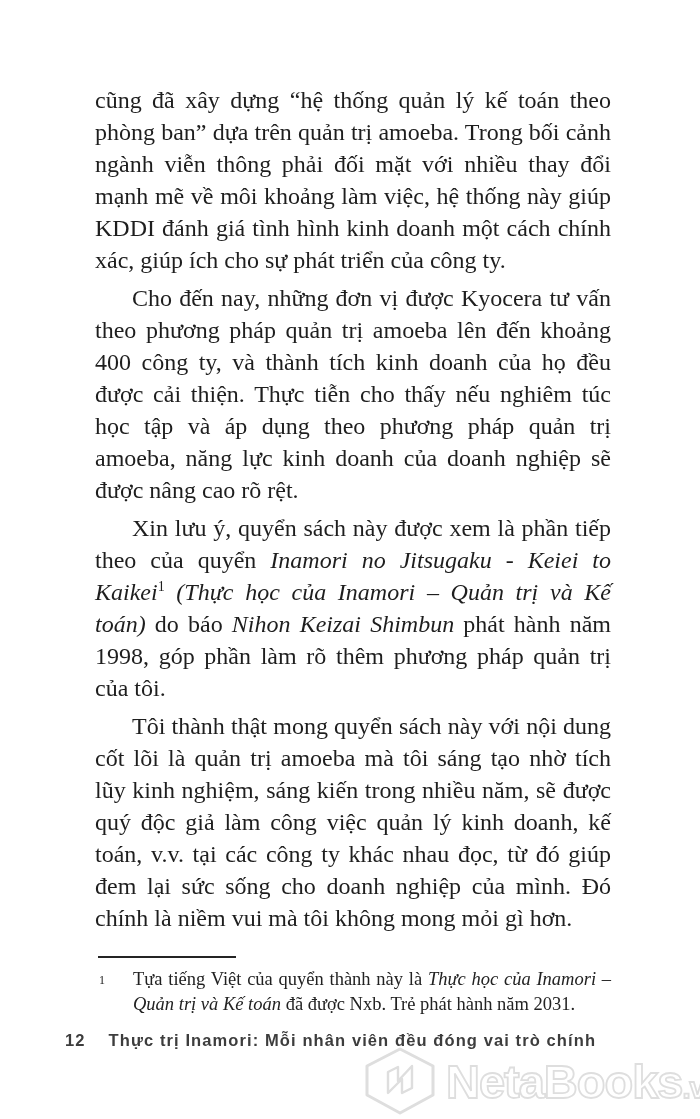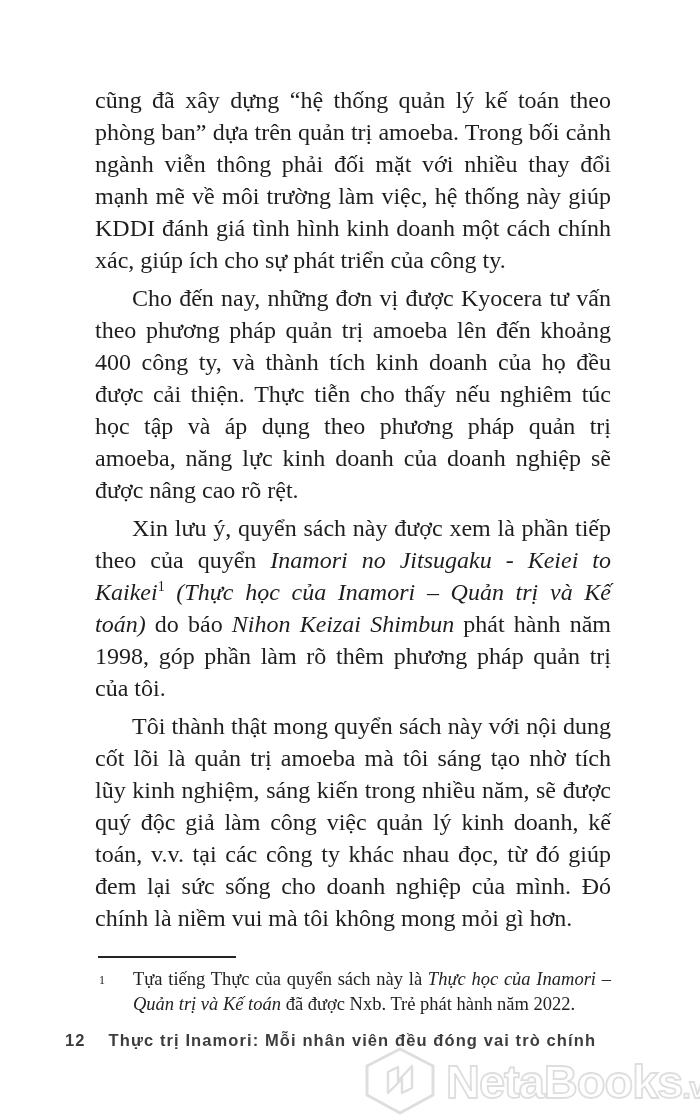--- a/index.html
+++ b/index.html
@@ -77,31 +77,31 @@
     font-weight: bold;
   }
 </style>
 </head>
 <body>
 
 <div class="page">
 
   <main class="text-block">
     <div id="paragraphs">
-        <p class="para"><span>cũng đã xây dựng “hệ thống quản lý kế toán theo phòng ban” dựa trên quản trị amoeba. Trong bối cảnh ngành viễn thông phải đối mặt với nhiều thay đổi mạnh mẽ về môi trường làm việc, hệ thống này giúp KDDI đánh giá tình hình kinh doanh một cách chính xác, giúp ích cho sự phát triển của công ty.</span></p>
+        <p class="para"><span>cũng đã xây dựng “hệ thống quản lý kế toán theo phòng ban” dựa trên quản trị amoeba. Trong bối cảnh ngành viễn thông phải đối mặt với nhiều thay đổi mạnh mẽ về môi khoảng làm việc, hệ thống này giúp KDDI đánh giá tình hình kinh doanh một cách chính xác, giúp ích cho sự phát triển của công ty.</span></p>
         <p class="para indent"><span>Cho đến nay, những đơn vị được Kyocera tư vấn theo phương pháp quản trị amoeba lên đến khoảng 400 công ty, và thành tích kinh doanh của họ đều được cải thiện. Thực tiễn cho thấy nếu nghiêm túc học tập và áp dụng theo phương pháp quản trị amoeba, năng lực kinh doanh của doanh nghiệp sẽ được nâng cao rõ rệt.</span></p>
         <p class="para indent"><span>Xin lưu ý, quyển sách này được xem là phần tiếp theo của quyển </span><span class="italic">Inamori no Jitsugaku - Keiei to Kaikei</span><sup class="fn-ref">1</sup><span> </span><span class="italic">(Thực học của Inamori – Quản trị và Kế toán)</span><span> do báo </span><span class="italic">Nihon Keizai Shimbun</span><span> phát hành năm 1998, góp phần làm rõ thêm phương pháp quản trị của tôi.</span></p>
         <p class="para indent"><span>Tôi thành thật mong quyển sách này với nội dung cốt lõi là quản trị amoeba mà tôi sáng tạo nhờ tích lũy kinh nghiệm, sáng kiến trong nhiều năm, sẽ được quý độc giả làm công việc quản lý kinh doanh, kế toán, v.v. tại các công ty khác nhau đọc, từ đó giúp đem lại sức sống cho doanh nghiệp của mình. Đó chính là niềm vui mà tôi không mong mỏi gì hơn.</span></p>
       </div>
 
     <div class="footnote-rule"></div>
 
     <div class="footnote">
       <span class="fn-marker">1</span>
-      <span class="fn-text" id="footnote-text"><span>Tựa tiếng Thực của quyển sách này là </span><span class="italic">Thực học của Inamori – Quản trị và Kế toán</span><span> đã được Nxb. Trẻ phát hành năm 2022.</span></span>
+      <span class="fn-text" id="footnote-text"><span>Tựa tiếng Việt của quyển thành này là </span><span class="italic">Thực học của Inamori – Quản trị và Kế toán</span><span> đã được Nxb. Trẻ phát hành năm 2031.</span></span>
     </div>
   </main>
 
   <footer class="page-footer">
     <span>12</span>
     <span>Thực trị Inamori: Mỗi nhân viên đều đóng vai trò chính</span>
   </footer>
 
   <div class="watermark">
     <svg width="338" height="73" viewBox="0 0 338 73">

